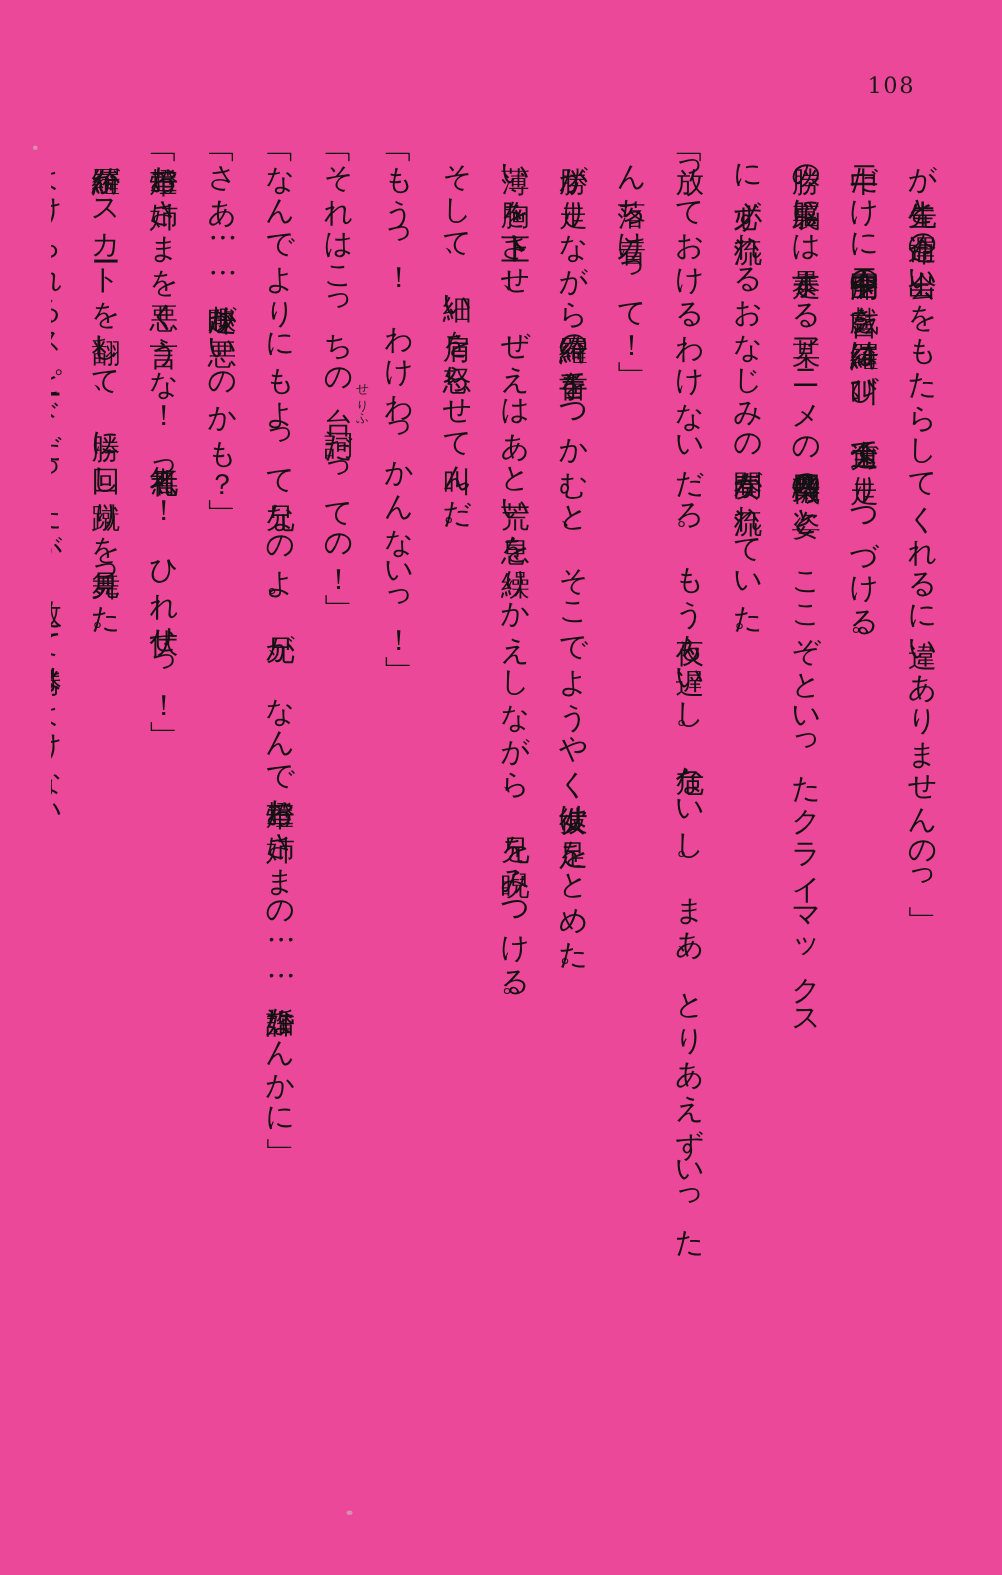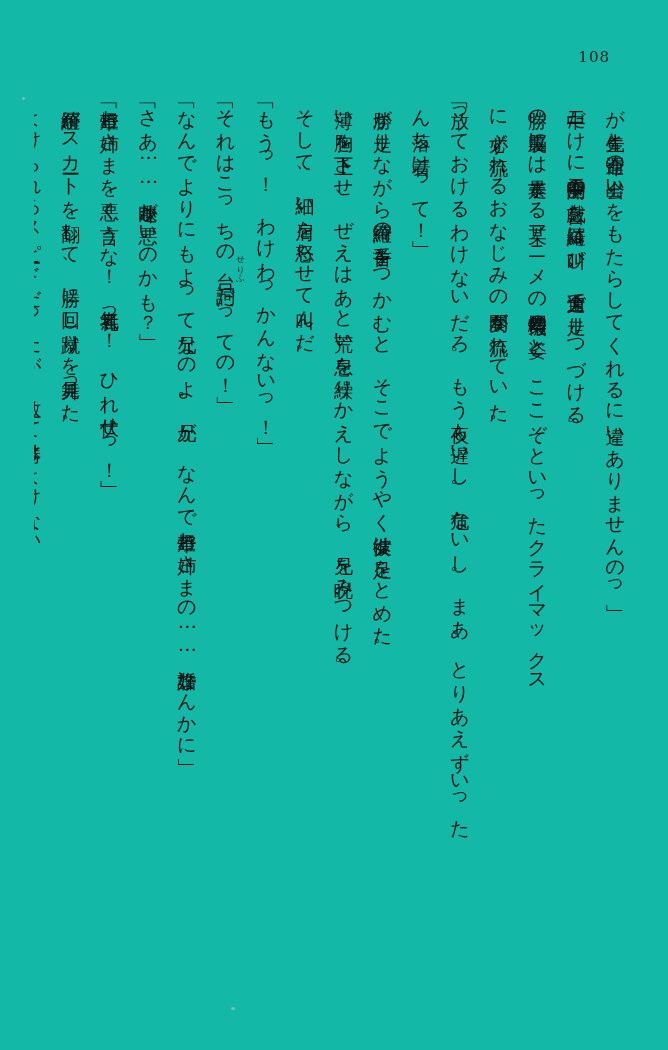--- a/index.html
+++ b/index.html
@@ -12,21 +12,21 @@
     height: 1050px;
     position: relative;
     font-family: "DejaVu Serif", "Liberation Serif", serif;
     color: #111111;
     overflow: hidden;
   }
 
   .page {
     position: absolute;
     inset: 0;
-    background: #14b8a6;
+    background: #ec4899;
   }
 
   
   .page-number {
     position: absolute;
     top: 48px;
     right: 58px;
     font-size: 15px;
     letter-spacing: 1px;
     color: #1a1a1a;

